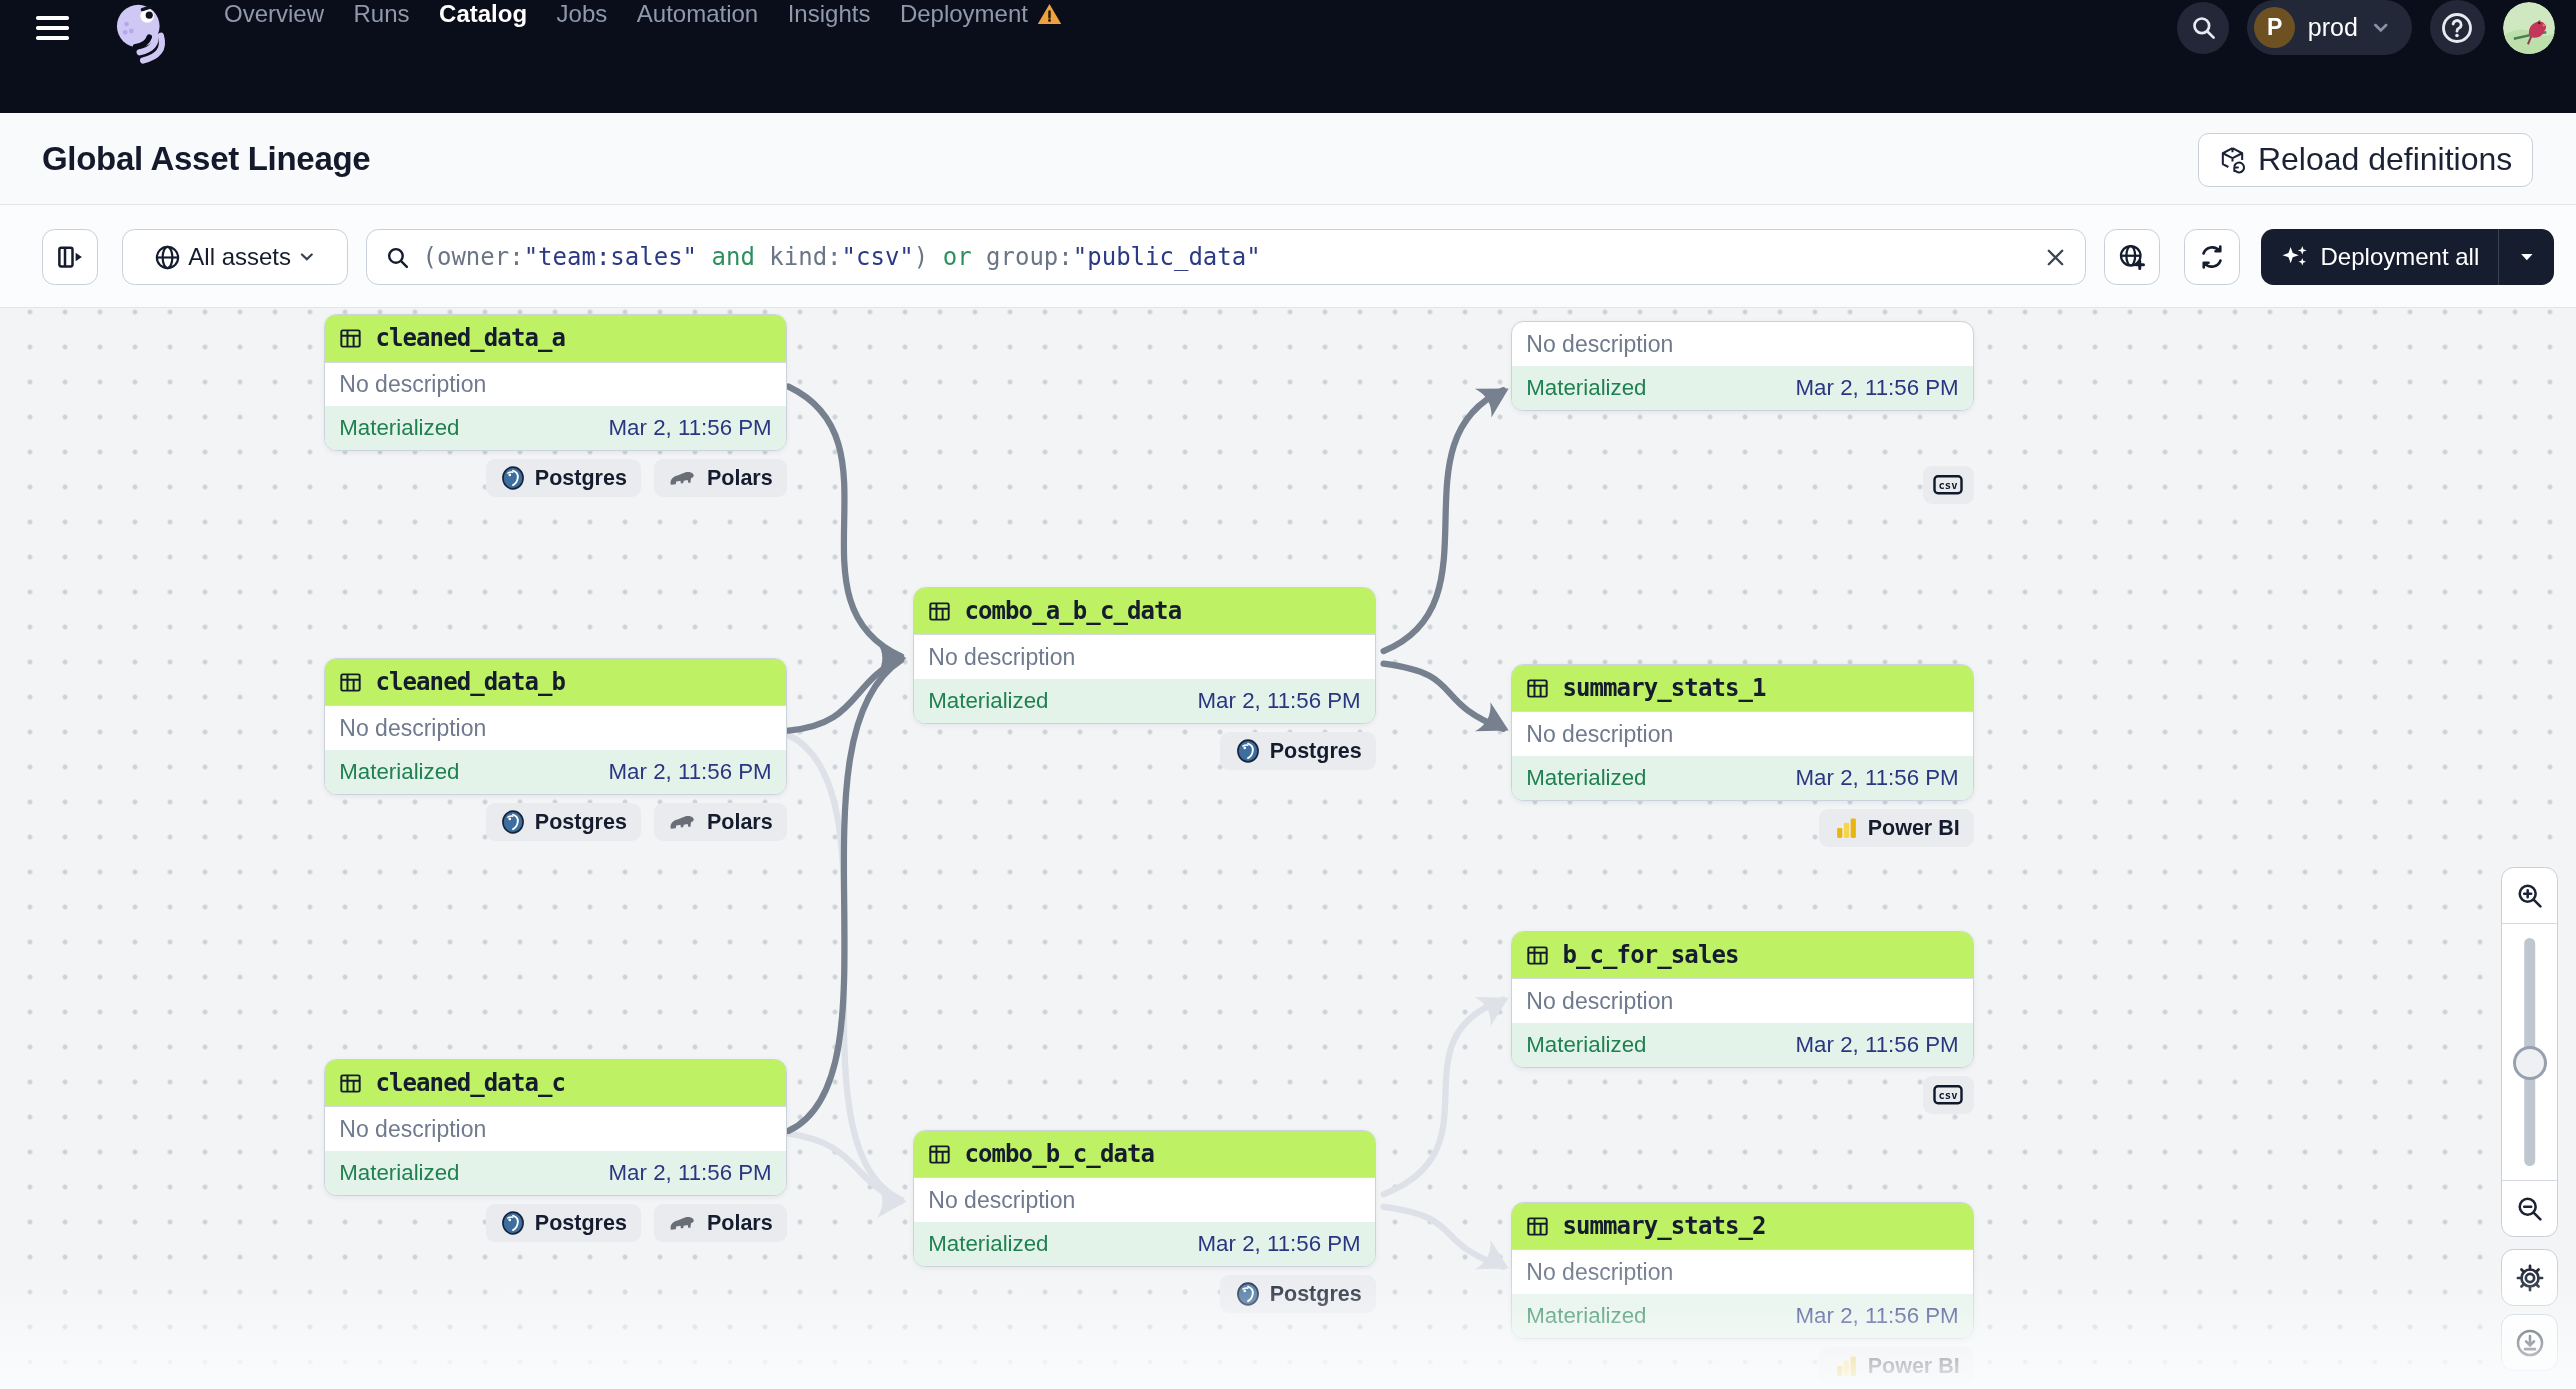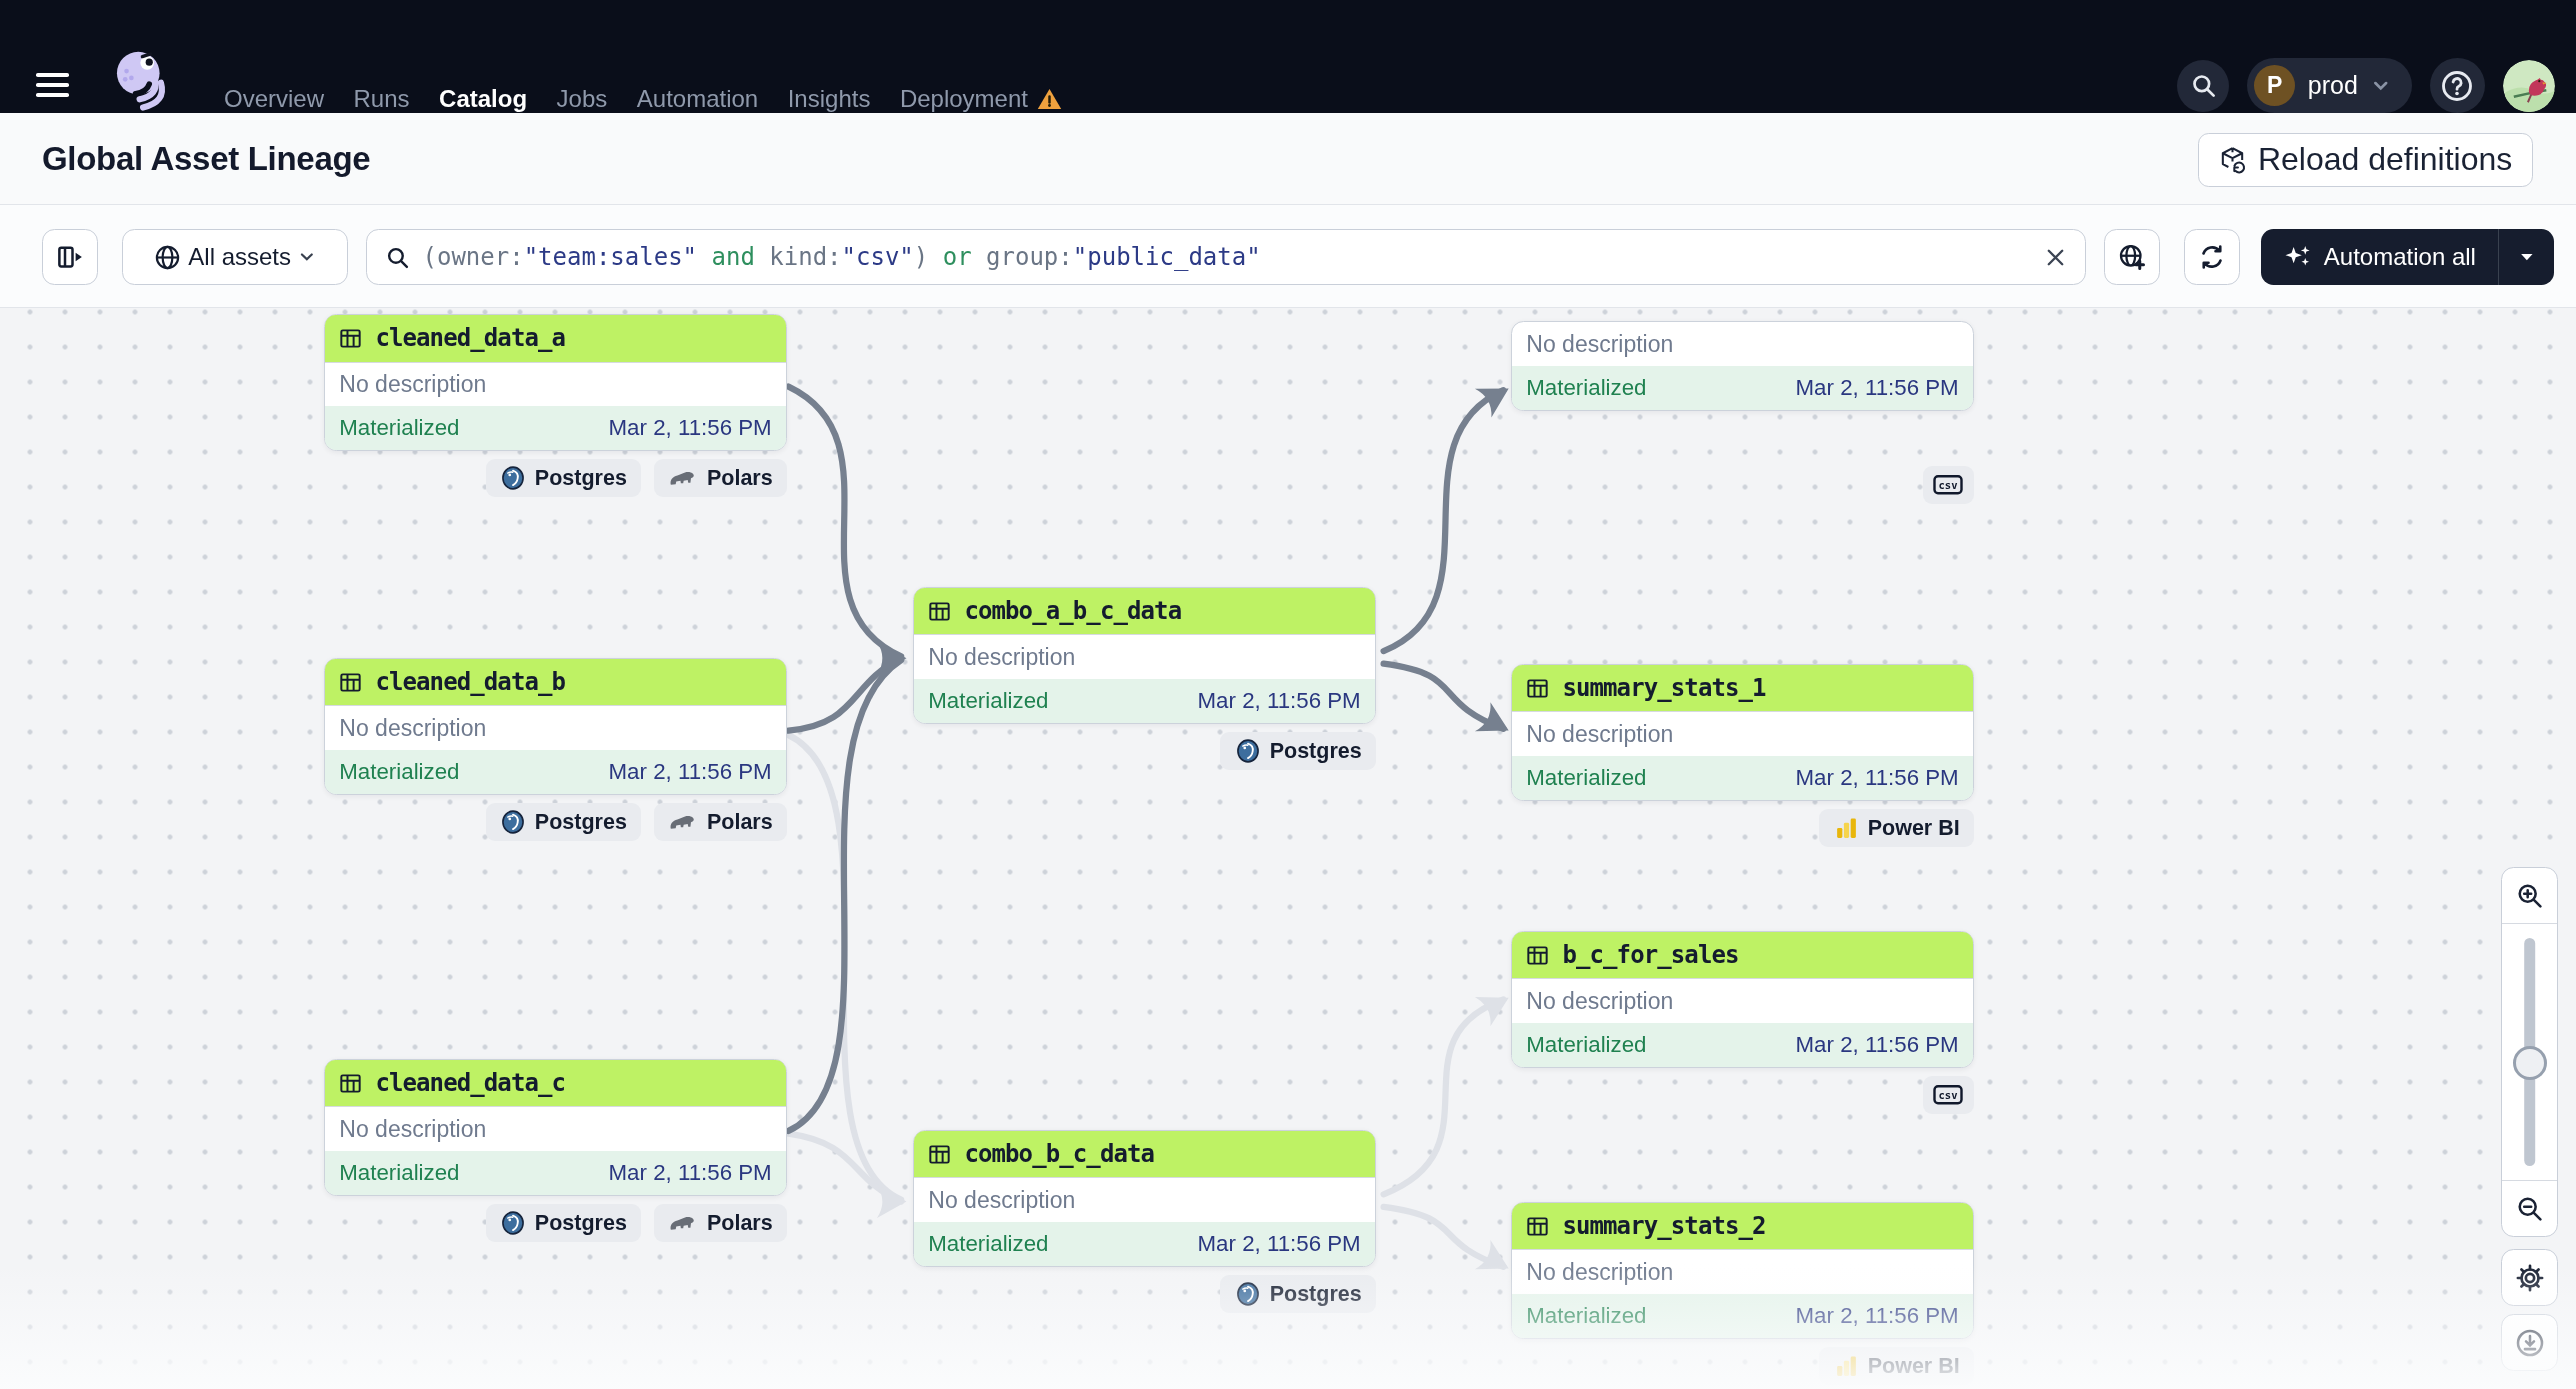--- a/index.html
+++ b/index.html
@@ -1,20 +1,20 @@
 <!DOCTYPE html>
 <html style="font-size:14.3px"><head>
 <meta charset="utf-8">
 <style>
   html,body{margin:0;padding:0;}
   body{width:2576px;height:1389px;overflow:hidden;font-family:"Liberation Sans",sans-serif;background:#f3f4f6;}
   #app{position:relative;width:2576px;height:1389px;display:flex;flex-direction:column;}
 
   
-  .topbar{height:113px;background:#0a0e1a;display:flex;align-items:flex-end;flex:none;padding:0 21.5px 0 0;}
+  .topbar{height:113px;background:#0a0e1a;display:flex;align-items:flex-start;flex:none;padding:0 21.5px 0 0;}
   .hamburger{width:56px;height:56px;margin-left:29px;display:flex;flex-direction:column;justify-content:center;gap:6.3px;cursor:pointer;}
   .hamburger i{display:block;width:33px;height:4px;background:#fff;border-radius:1.8px;margin-left:7.2px;}
   .logo{width:66px;height:66px;margin-left:23px;flex:none;}
   .nav{display:flex;align-items:center;gap:29.5px;margin-left:50px;}
   .nav-item{display:flex;align-items:center;gap:8px;font-size:24px;font-weight:500;color:#8f99ab;cursor:pointer;}
   .nav-item.active{color:#ffffff;font-weight:600;}
   .nav-item svg{width:27px;height:27px;}
   .top-right{margin-left:auto;display:flex;align-items:center;gap:18px;}
   .circle-btn{width:52px;height:52px;border-radius:50%;background:#222838;display:flex;align-items:center;justify-content:center;}
   .env-pill{height:55px;border-radius:28px;background:#222838;display:flex;align-items:center;gap:12.5px;padding:0 19.7px 0 7.2px;}
@@ -219,21 +219,21 @@
       </svg>
     </div>
 
     <div class="tb materialize">
       <div class="mat-main">
         <svg width="30" height="30" viewBox="0 0 24 24" fill="#fff">
           <path d="M8.5 4 L10.2 8.8 L15 10.5 L10.2 12.2 L8.5 17 L6.8 12.2 L2 10.5 L6.8 8.8 Z"></path>
           <path d="M17.8 3.2 L18.7 5.8 L21.3 6.7 L18.7 7.6 L17.8 10.2 L16.9 7.6 L14.3 6.7 L16.9 5.8 Z"></path>
           <path d="M17.8 12.8 L18.6 15 L20.8 15.8 L18.6 16.6 L17.8 18.8 L17 16.6 L14.8 15.8 L17 15 Z"></path>
         </svg>
-        <span>Automation all</span>
+        <span>Deployment all</span>
       </div>
       <div class="mat-split"></div>
       <div class="mat-caret">
         <svg width="19.7" height="19.7" viewBox="0 0 24 24" fill="#fff">
             <path d="M5 8.5 L12 16 L19 8.5 Z"></path>
           </svg>
       </div>
     </div>
   </div>
 

